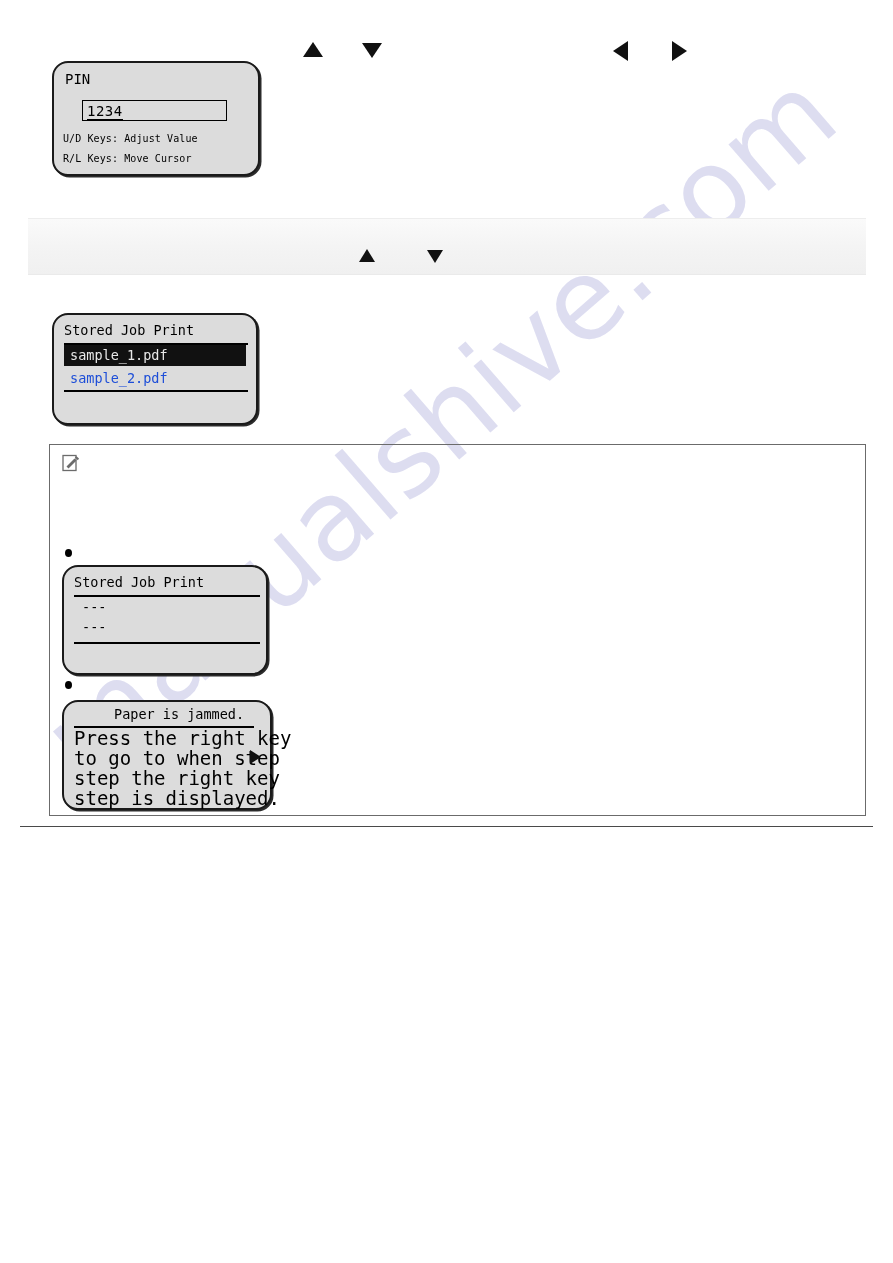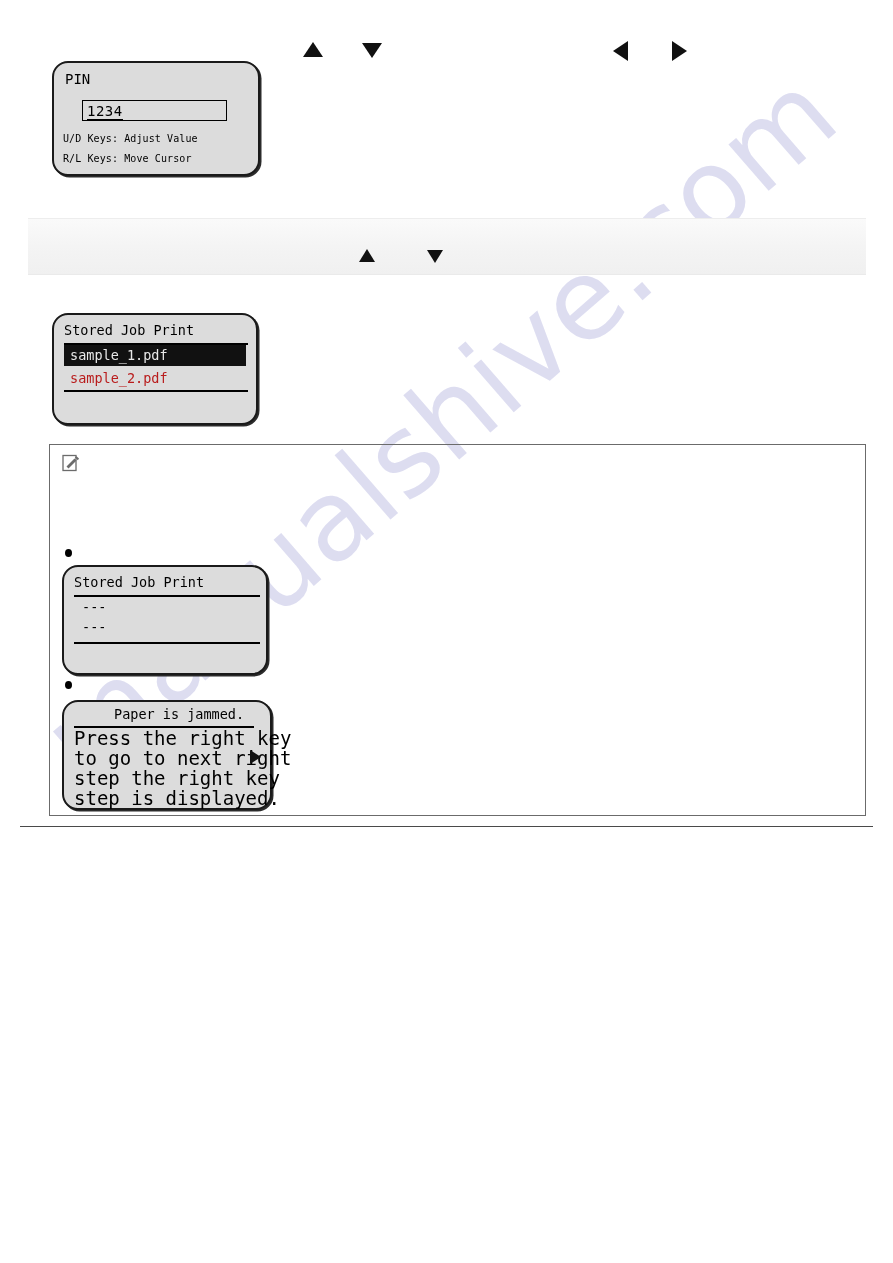--- a/index.html
+++ b/index.html
@@ -173,21 +173,21 @@
     font-family: "DejaVu Sans Mono", monospace;
     font-size: 13.5px;
     line-height: 21px;
     padding-left: 6px;
     white-space: pre;
   }
   #sjp-item-1 {
     position: absolute;
     left: 10px; top: 53px;
     width: 182px; height: 21px;
-    color: #b91c1c;
+    color: #1d4ed8;
     font-family: "DejaVu Sans Mono", monospace;
     font-size: 13.5px;
     line-height: 21px;
     padding-left: 6px;
     white-space: pre;
   }
   #sjp-bottom-rule {
     left: 10px; top: 75px; width: 184px;
     height: 1.5px;
   }
@@ -332,19 +332,19 @@
   <div class="rule" id="sjp2-title-rule"></div>
   <div class="lcd-line" id="sjp2-dash-0">---</div>
   <div class="lcd-line" id="sjp2-dash-1">---</div>
   <div class="rule" id="sjp2-bottom-rule"></div>
 </div>
 
 <div class="lcd" id="jam-panel">
   <div class="lcd-line" id="jam-title">Paper is jammed.</div>
   <div class="rule" id="jam-title-rule"></div>
   <div class="lcd-line jam-line" id="jam-line-1">Press the right key</div>
-  <div class="lcd-line jam-line" id="jam-line-2">to go to next right</div>
+  <div class="lcd-line jam-line" id="jam-line-2">to go to when step</div>
   <div class="lcd-line jam-line" id="jam-line-3">step the right key</div>
   <div class="lcd-line jam-line" id="jam-line-4">step is displayed.</div>
   <div id="jam-arrow"></div>
 </div>
 
 <div id="page-rule"></div>
 
 </body></html>

